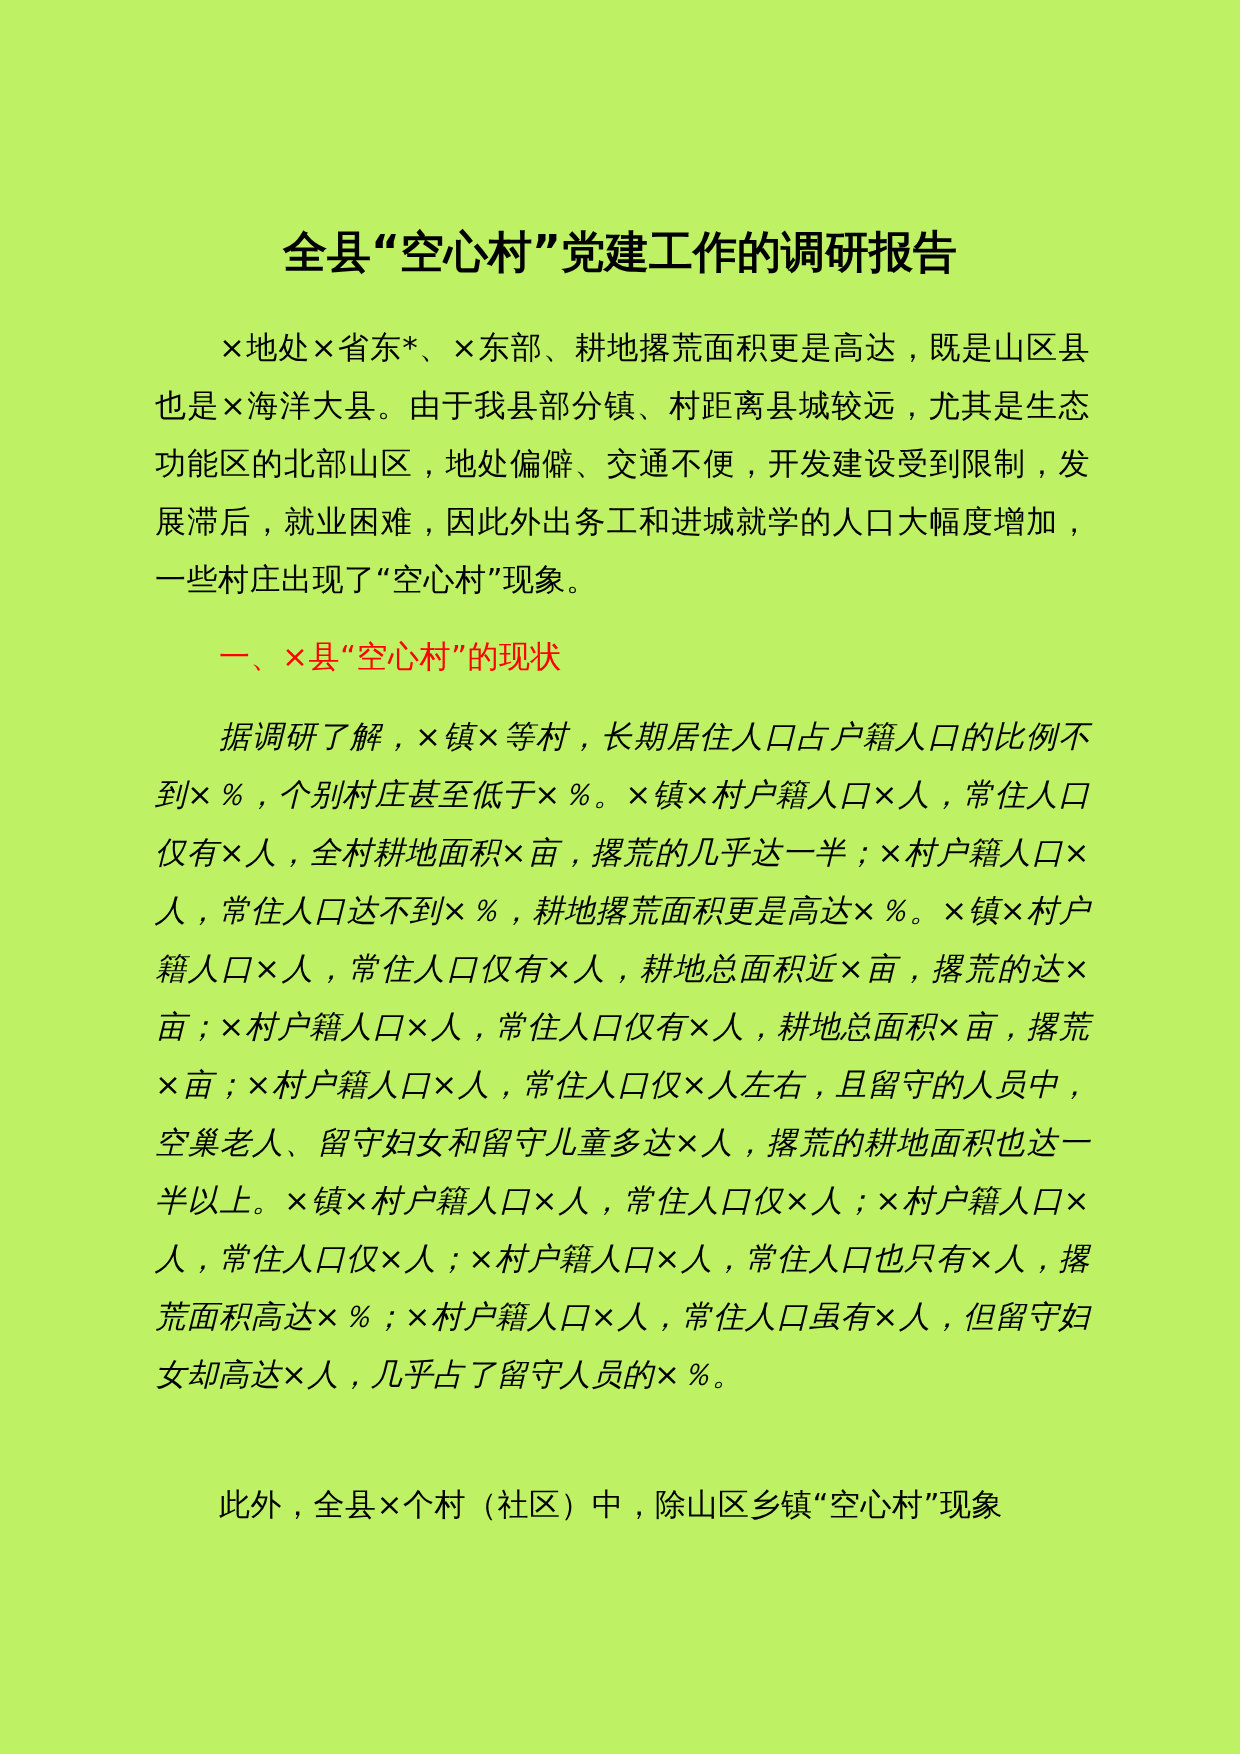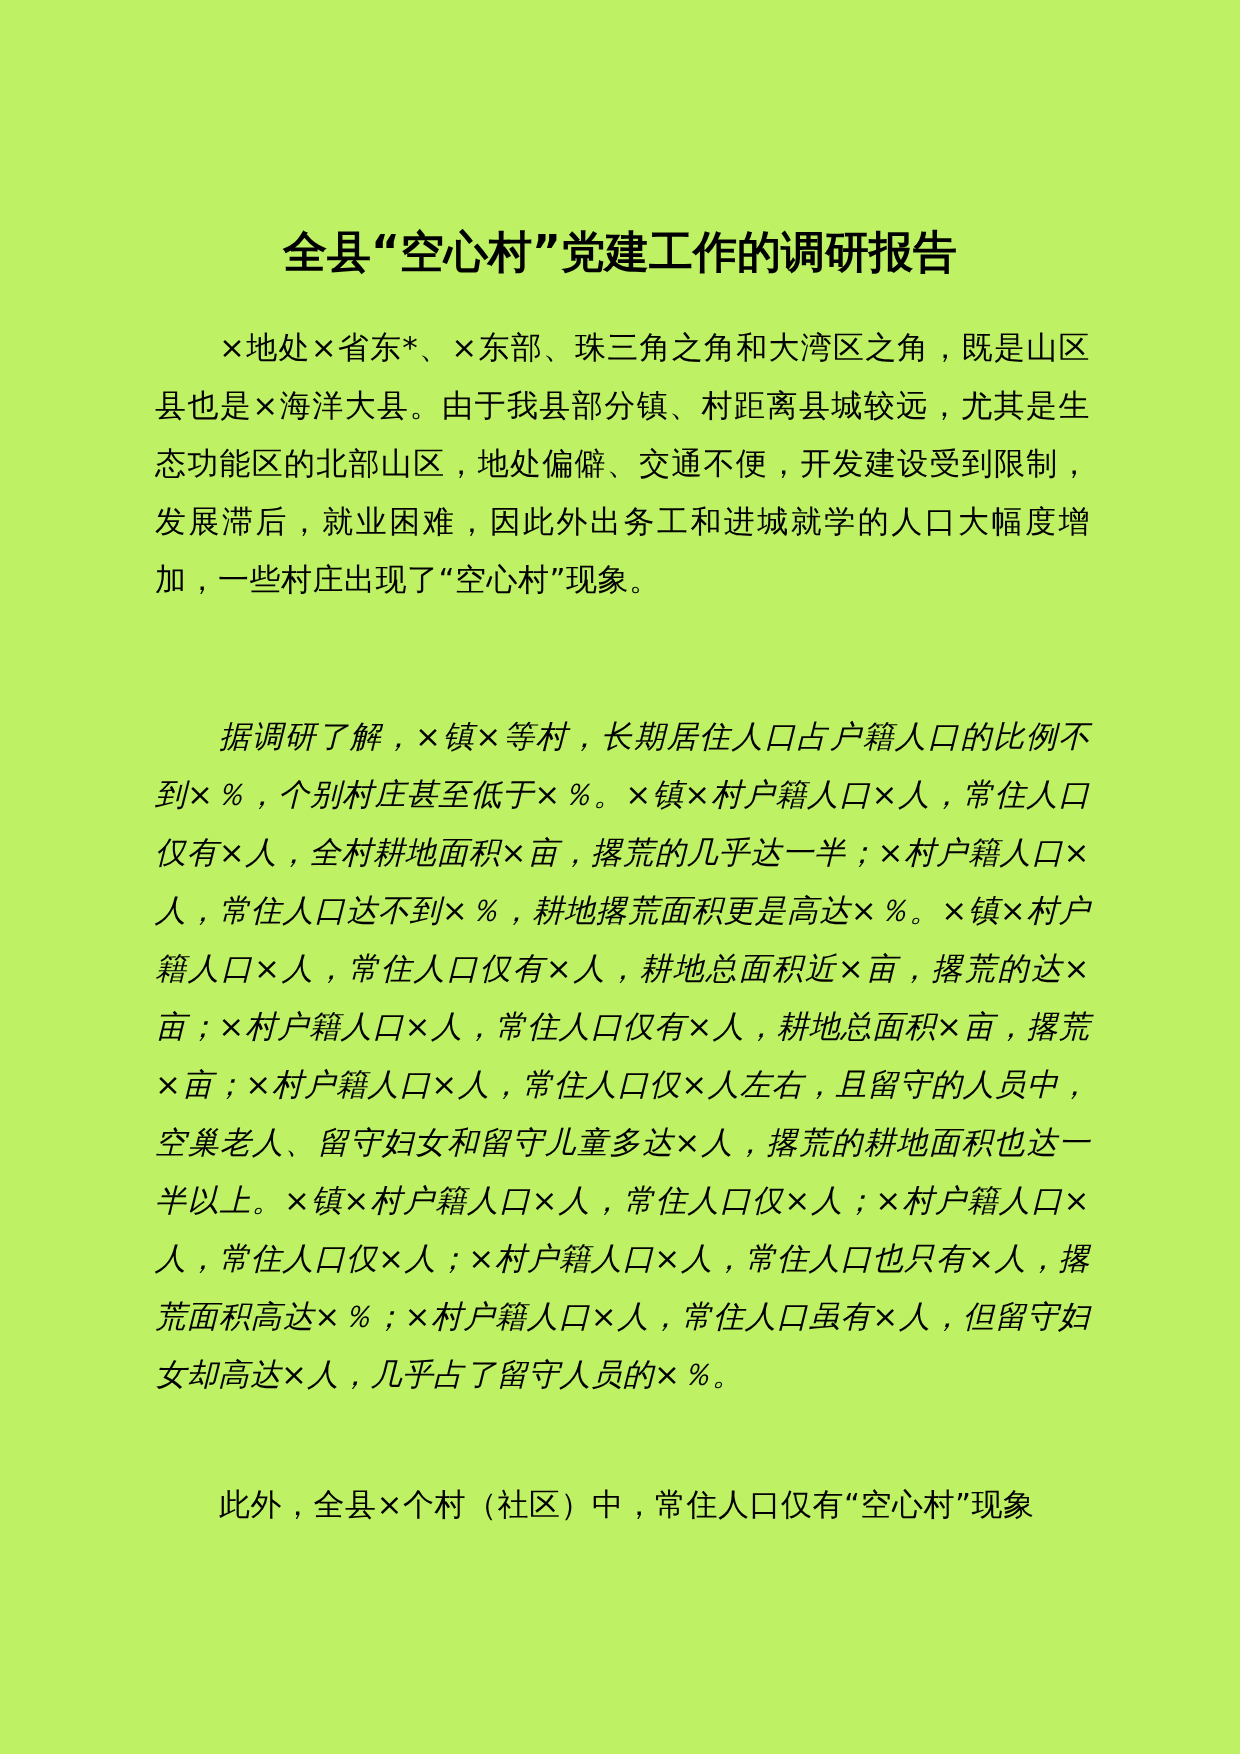--- a/index.html
+++ b/index.html
@@ -60,19 +60,20 @@
     }
     .p2 { top: 707px; font-style: italic; }
     .p3 { top: 1475px; }
   </style>
 </head>
 <body>
 
 <div class="page">
   <h1 class="title">全县“空心村”党建工作的调研报告</h1>
 
-  <p class="body-text p1">×地处×省东*、×东部、珠三角之角和大湾区之角，既是山区县也是×海洋大县。由于我县部分镇、村距离县城较远，尤其是生态功能区的北部山区，地处偏僻、交通不便，开发建设受到限制，发展滞后，就业困难，因此外出务工和进城就学的人口大幅度增加，一些村庄出现了“空心村”现象。</p>
+  <p class="body-text p1">×地处×省东*、×东部、耕地撂荒面积更是高达，既是山区县也是×海洋大县。由于我县部分镇、村距离县城较远，尤其是生态功能区的北部山区，地处偏僻、交通不便，开发建设受到限制，发展滞后，就业困难，因此外出务工和进城就学的人口大幅度增加，一些村庄出现了“空心村”现象。</p>
 
+  <h2 class="h1">一、×县“空心村”的现状</h2>
 
   <p class="body-text p2">据调研了解，×镇×等村，长期居住人口占户籍人口的比例不到×％，个别村庄甚至低于×％。×镇×村户籍人口×人，常住人口仅有×人，全村耕地面积×亩，撂荒的几乎达一半；×村户籍人口×人，常住人口达不到×％，耕地撂荒面积更是高达×％。×镇×村户籍人口×人，常住人口仅有×人，耕地总面积近×亩，撂荒的达×亩；×村户籍人口×人，常住人口仅有×人，耕地总面积×亩，撂荒×亩；×村户籍人口×人，常住人口仅×人左右，且留守的人员中，空巢老人、留守妇女和留守儿童多达×人，撂荒的耕地面积也达一半以上。×镇×村户籍人口×人，常住人口仅×人；×村户籍人口×人，常住人口仅×人；×村户籍人口×人，常住人口也只有×人，撂荒面积高达×％；×村户籍人口×人，常住人口虽有×人，但留守妇女却高达×人，几乎占了留守人员的×％。</p>
 
-  <p class="body-text p3">此外，全县×个村（社区）中，常住人口仅有“空心村”现象</p>
+  <p class="body-text p3">此外，全县×个村（社区）中，除山区乡镇“空心村”现象</p>
 </div>
 
 </body></html>

